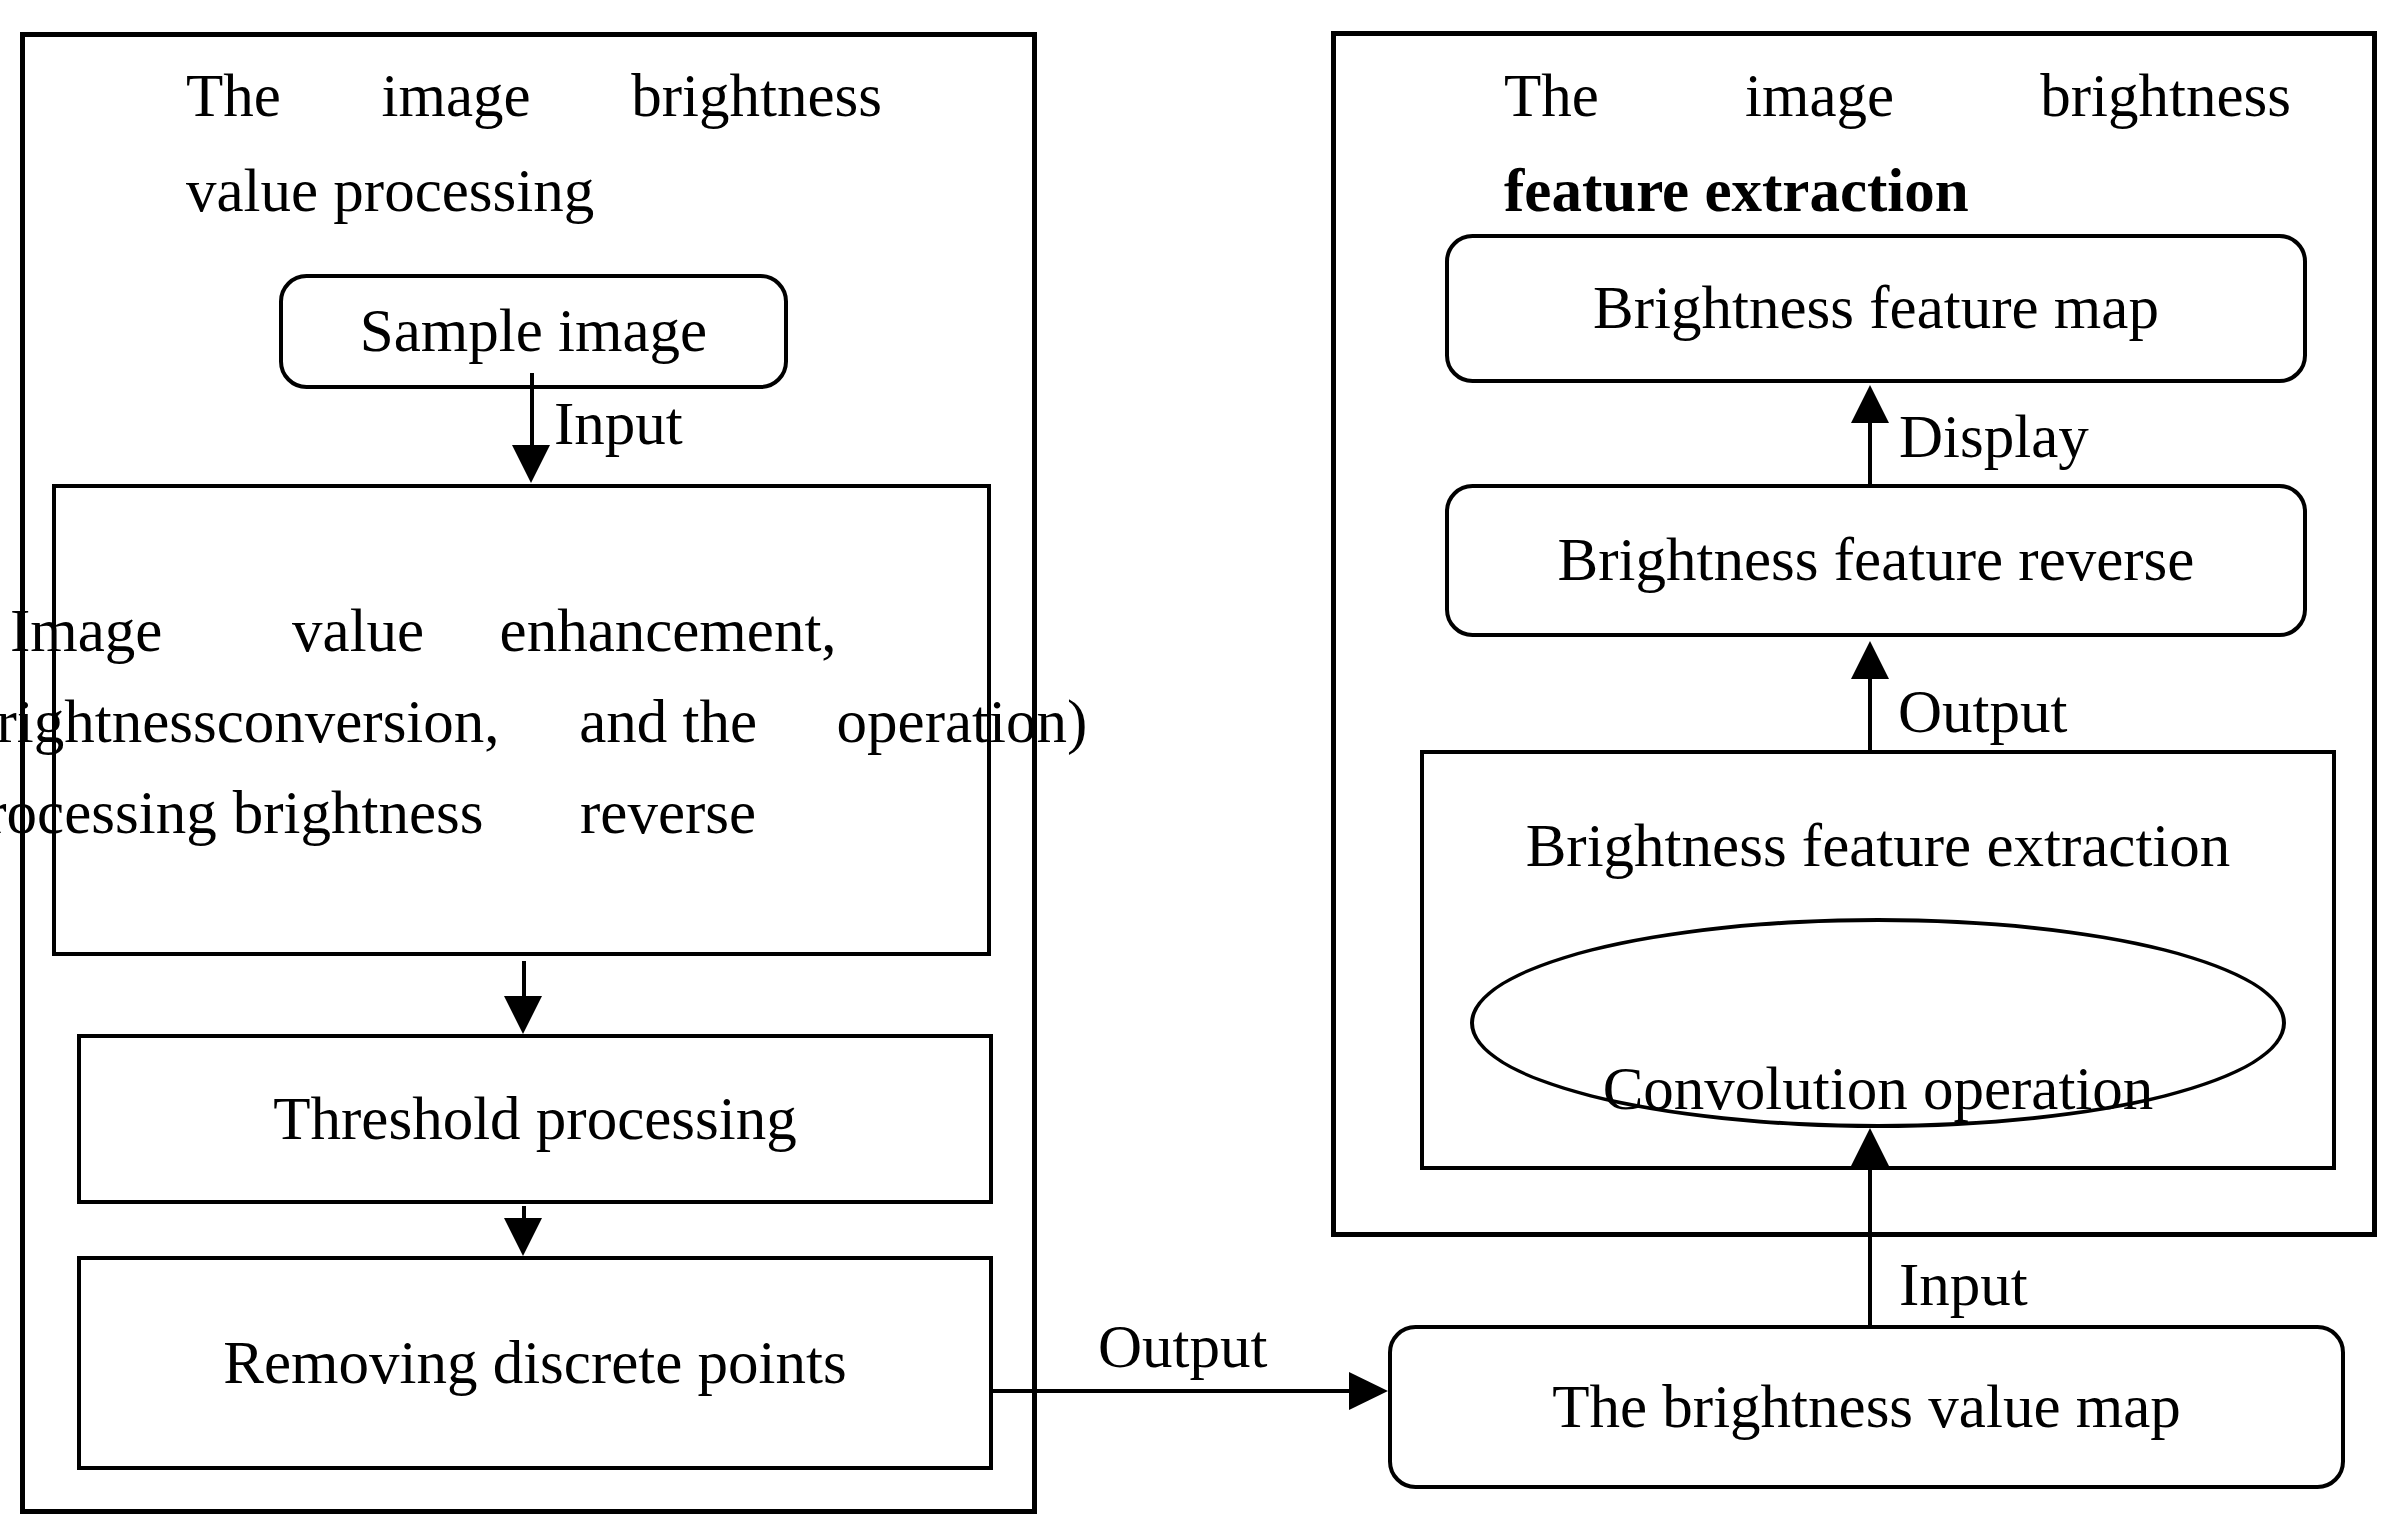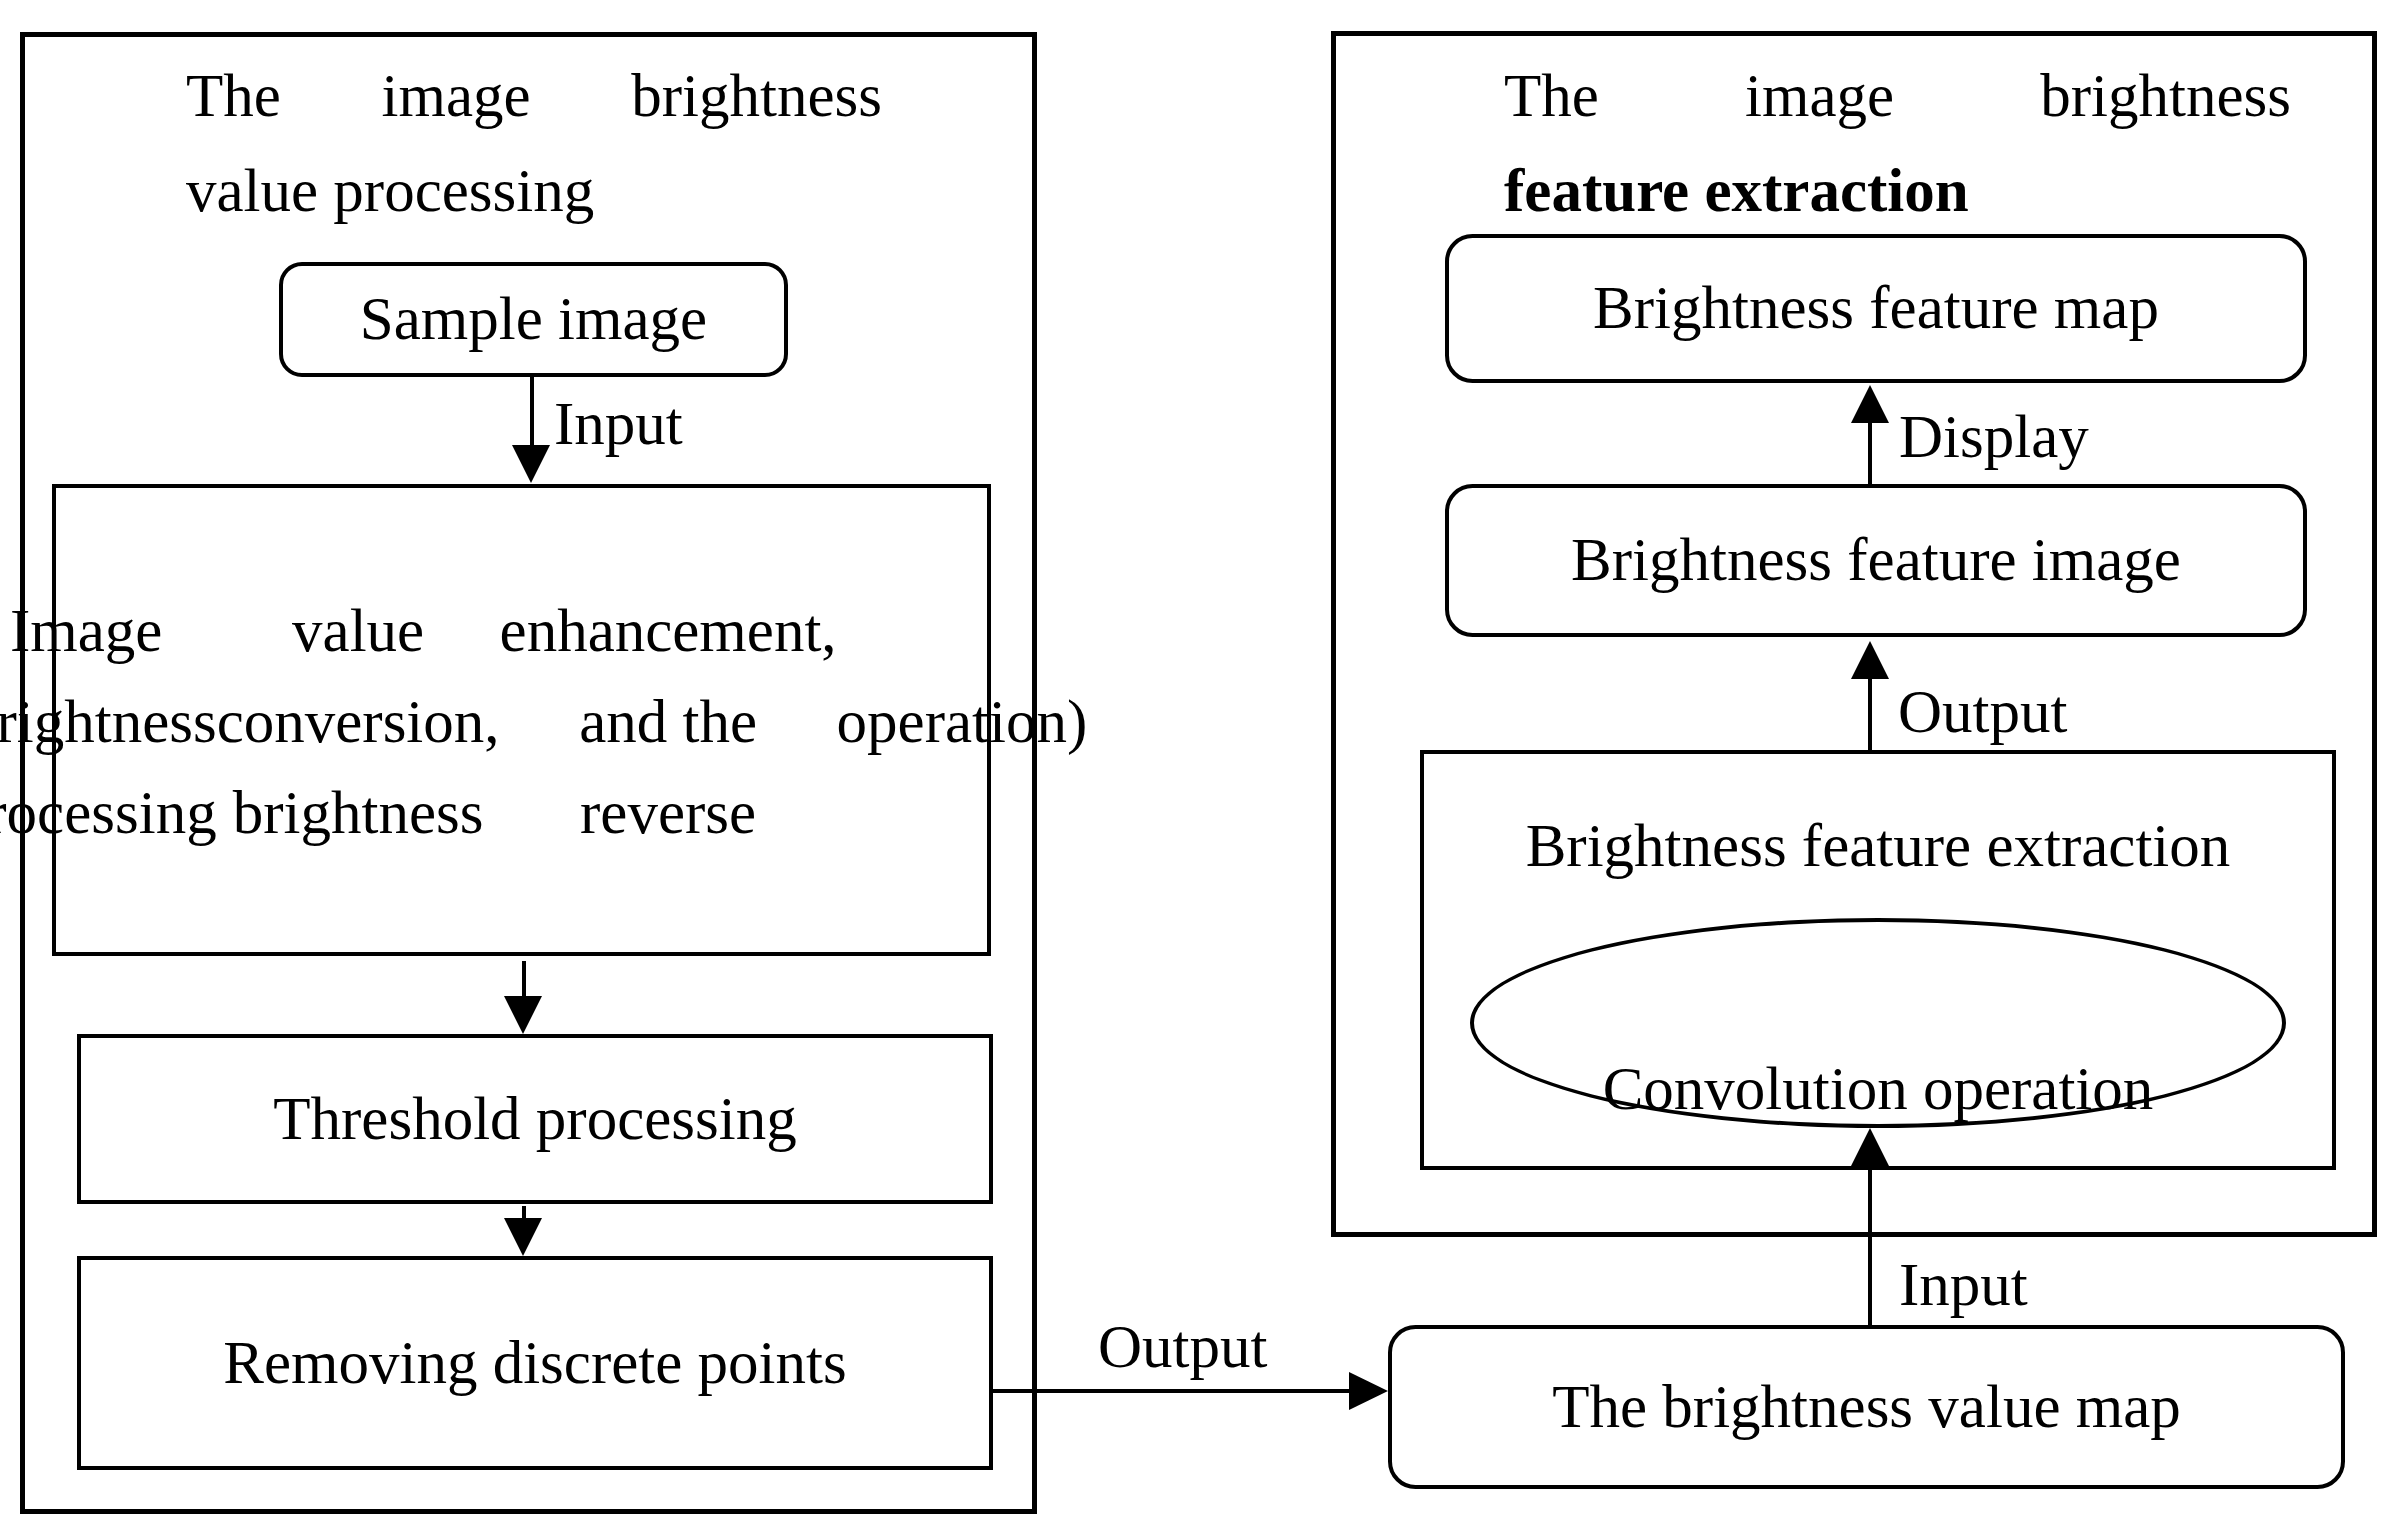--- a/index.html
+++ b/index.html
@@ -97,21 +97,21 @@
 
 <div class="canvas">
 
   <div class="panel" style="left:20px; top:32px; width:1017px; height:1482px;"></div>
 
   <div class="ptitle" style="left:186px; top:48px; width:696px;">
     <span class="jline">The image brightness</span>
     <span style="display:block;">value processing</span>
   </div>
 
-  <div class="box rounded" style="left:279px; top:262px; width:509px; height:115px;border-radius:23px;">
+  <div class="box rounded" style="left:279px; top:274px; width:509px; height:115px;">
     <span>Sample image</span>
   </div>
 
   <div class="vline" style="left:530px; top:373px; height:77px;"></div>
   <div class="head-down" style="left:512px; top:445px;"></div>
   <div class="lbl" style="left:554px; top:389px;">Input</div>
 
   <div class="box multiline" style="left:52px; top:484px; width:939px; height:472px;">
     <div>Image Brightness processing</div>
     <div>value conversion, brightness</div>
@@ -146,21 +146,21 @@
 
   <div class="box rounded" style="left:1445px; top:234px; width:862px; height:149px;">
     <span>Brightness feature map</span>
   </div>
 
   <div class="head-up" style="left:1851px; top:385px;"></div>
   <div class="vline" style="left:1868px; top:420px; height:66px;"></div>
   <div class="lbl" style="left:1899px; top:402px;">Display</div>
 
   <div class="box rounded" style="left:1445px; top:484px; width:862px; height:153px;">
-    <span>Brightness feature image</span>
+    <span>Brightness feature reverse</span>
   </div>
 
   <div class="head-up" style="left:1851px; top:641px;"></div>
   <div class="vline" style="left:1868px; top:676px; height:76px;"></div>
   <div class="lbl" style="left:1898px; top:677px;">Output</div>
 
   <div class="box" style="left:1420px; top:750px; width:916px; height:420px; align-items:flex-start;">
     <span style="margin-top:57px;">Brightness feature extraction</span>
   </div>
 

